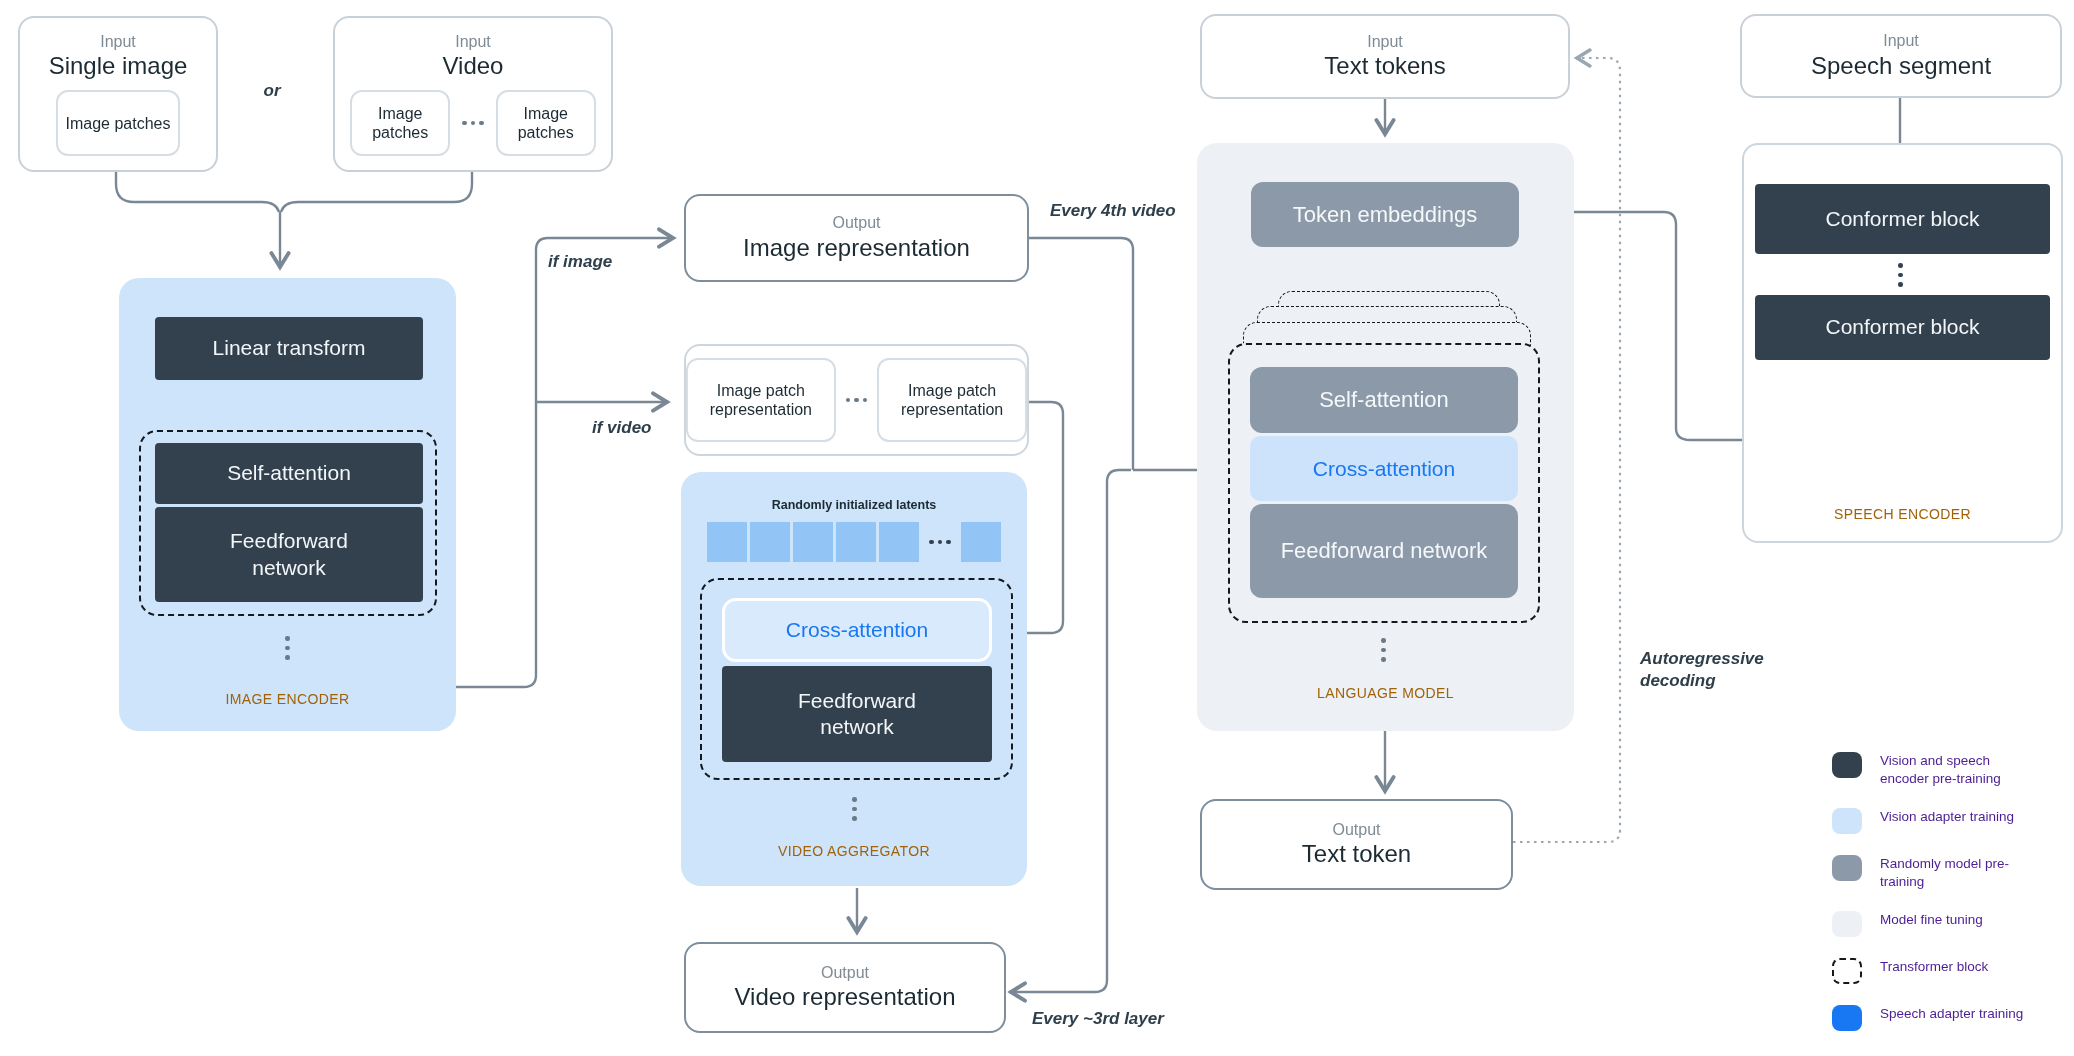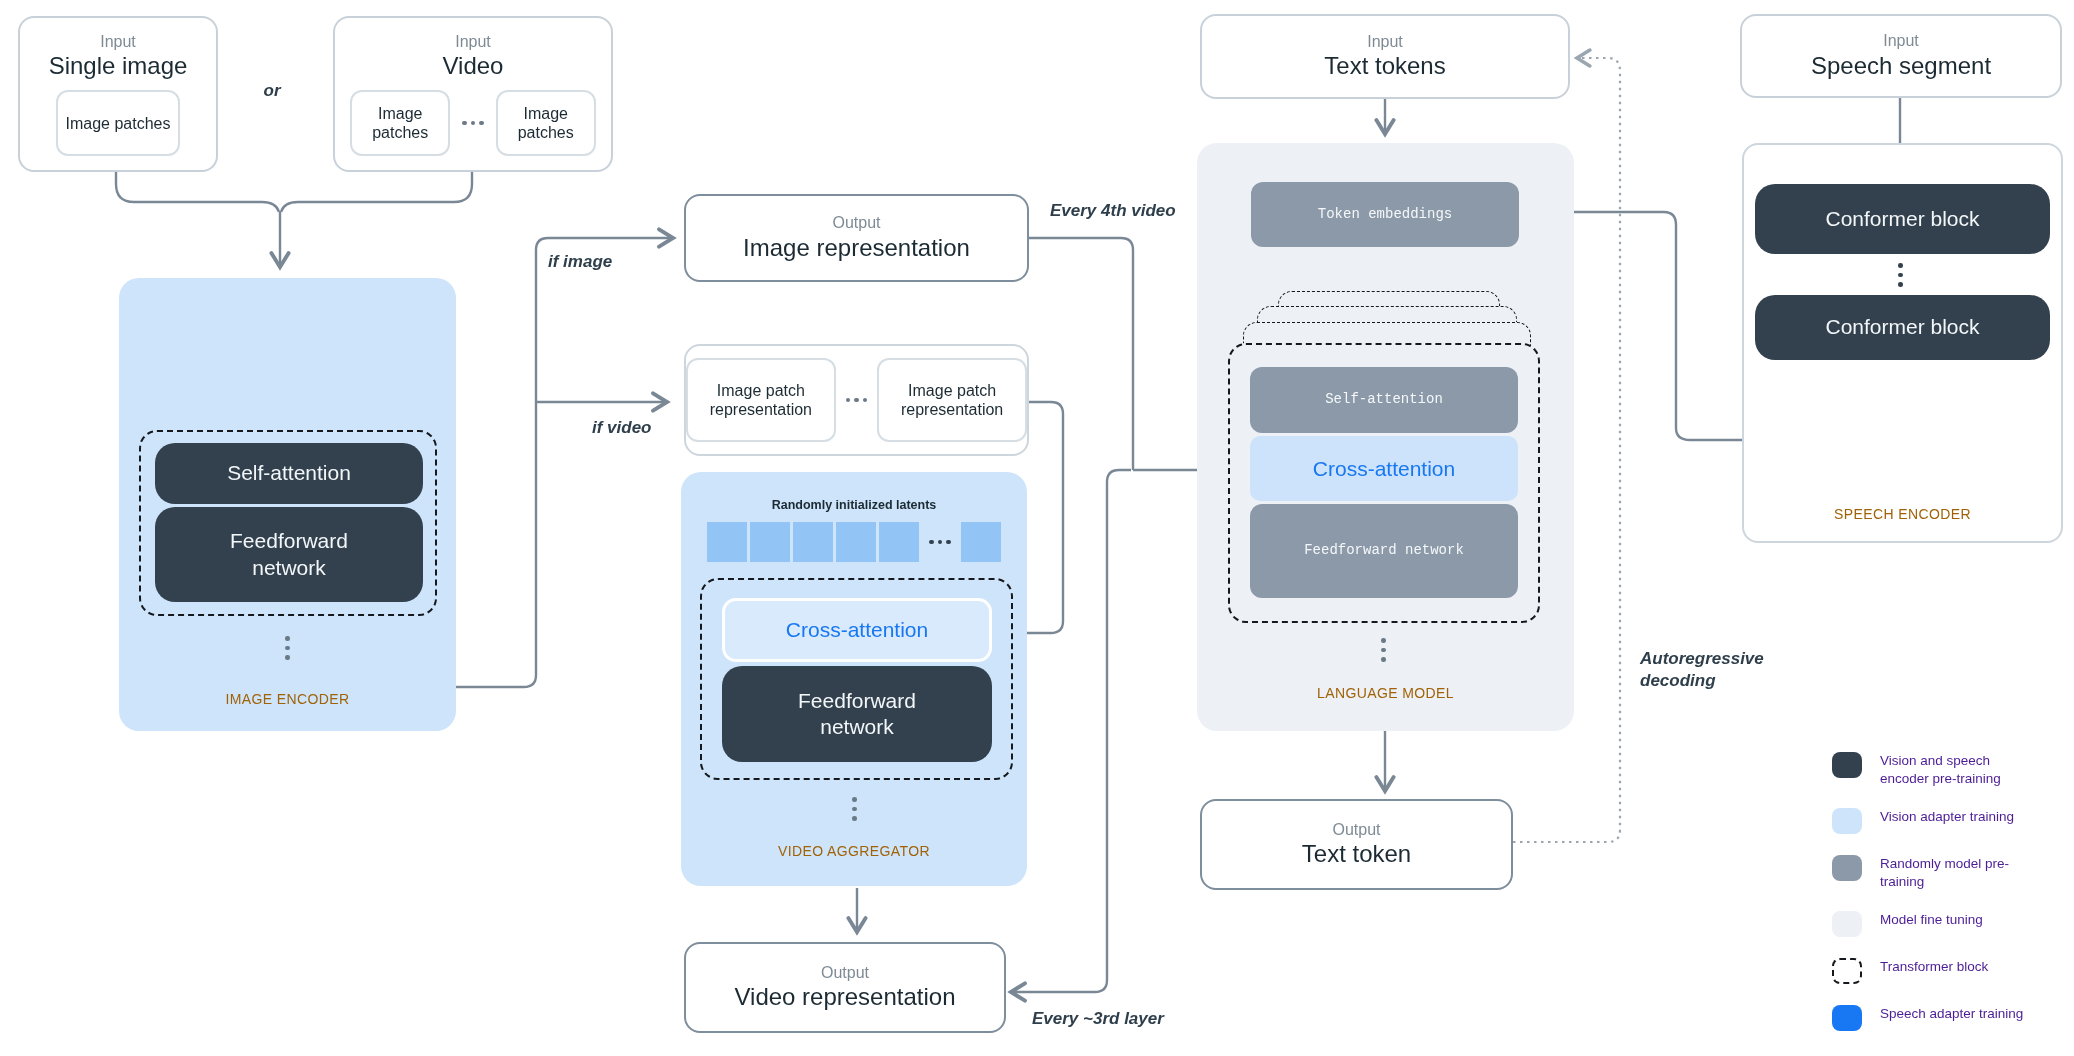--- a/index.html
+++ b/index.html
@@ -12,24 +12,24 @@
   .card-strong{background:#fff;border:2.5px solid #7E8E9C;border-radius:16px;display:flex;
     flex-direction:column;align-items:center;justify-content:center;}
   .kicker{font-size:16px;color:#7E8B95;margin-top:14px;line-height:1.2;}
   .kicker2{font-size:16px;color:#7E8B95;line-height:1.2;}
   .title{font-size:24px;color:#1C2B33;line-height:1.25;}
   .chip{background:#fff;border:2px solid #D6DDE3;border-radius:12px;display:flex;align-items:center;
     justify-content:center;text-align:center;font-size:16px;line-height:1.2;color:#1C2B33;}
   .container-blue{background:#CDE4FB;border-radius:20px;}
   .container-faint{background:#EDF1F5;border-radius:20px;}
   .container-line{background:#fff;border:2px solid #CDD5DD;border-radius:16px;}
-  .darkbox{background:#32414D;border-radius:20px;color:#F2F6F9;display:flex;align-items:center;
+  .darkbox{background:#32414D;border-radius:4px;color:#F2F6F9;display:flex;align-items:center;
     justify-content:center;text-align:center;font-size:21px;line-height:1.25;}
   .slatebox{background:#8B99A9;border-radius:12px;color:#F5F8FA;display:flex;align-items:center;
-    justify-content:center;text-align:center;font-size:14px;line-height:1.25;font-family:Liberation Mono, monospace;}
+    justify-content:center;text-align:center;font-size:22px;line-height:1.25;}
   .bluetext{color:#1877F2;}
   .dashed{border:2.5px dashed #15191D;border-radius:18px;background:transparent;}
   .dashed-op{border:2px dashed #15191D;border-radius:14px;background:#EDF1F5;}
   .seclabel{font-size:14px;font-weight:normal;letter-spacing:.4px;color:#a16207;text-align:center;}
   .note{font-style:italic;font-weight:600;font-size:17px;color:#2E3F4B;line-height:1.3;}
   .vdots{display:flex;flex-direction:column;align-items:center;gap:5px;}
   .vdots i,.hdots i{width:4.5px;height:4.5px;border-radius:50%;background:#6B7A87;display:block;}
   .hdots{display:flex;flex-direction:row;align-items:center;gap:4px;}
   .latent{width:40px;height:40px;background:#92C4F6;}
   .latentrow{display:flex;align-items:center;justify-content:center;gap:3px;}
@@ -93,20 +93,21 @@
       <span class="hdots">
           <i></i>
           <i></i>
           <i></i>
         </span>
       <div class="chip" style="width:96px;height:62px;">Image patches</div>
     </div>
   </div>
 
   <div class="abs container-blue" style="left:119px;top:278px;width:337px;height:453px;">
+    <div class="abs darkbox" style="left:36px;top:39px;width:268px;height:63px;">Linear transform</div>
     <div class="abs dashed" style="left:20px;top:152px;width:298px;height:186px;"></div>
     <div class="abs darkbox" style="left:36px;top:165px;width:268px;height:61px;">Self-attention</div>
     <div class="abs darkbox" style="left:36px;top:229px;width:268px;height:95px;padding:0 40px;">Feedforward network</div>
     <div class="abs vdots" style="left:166px;top:358px;">
         <i></i>
         <i></i>
         <i></i>
       </div>
     <div class="abs seclabel" style="left:0;top:413px;width:100%;">IMAGE ENCODER</div>
   </div>

